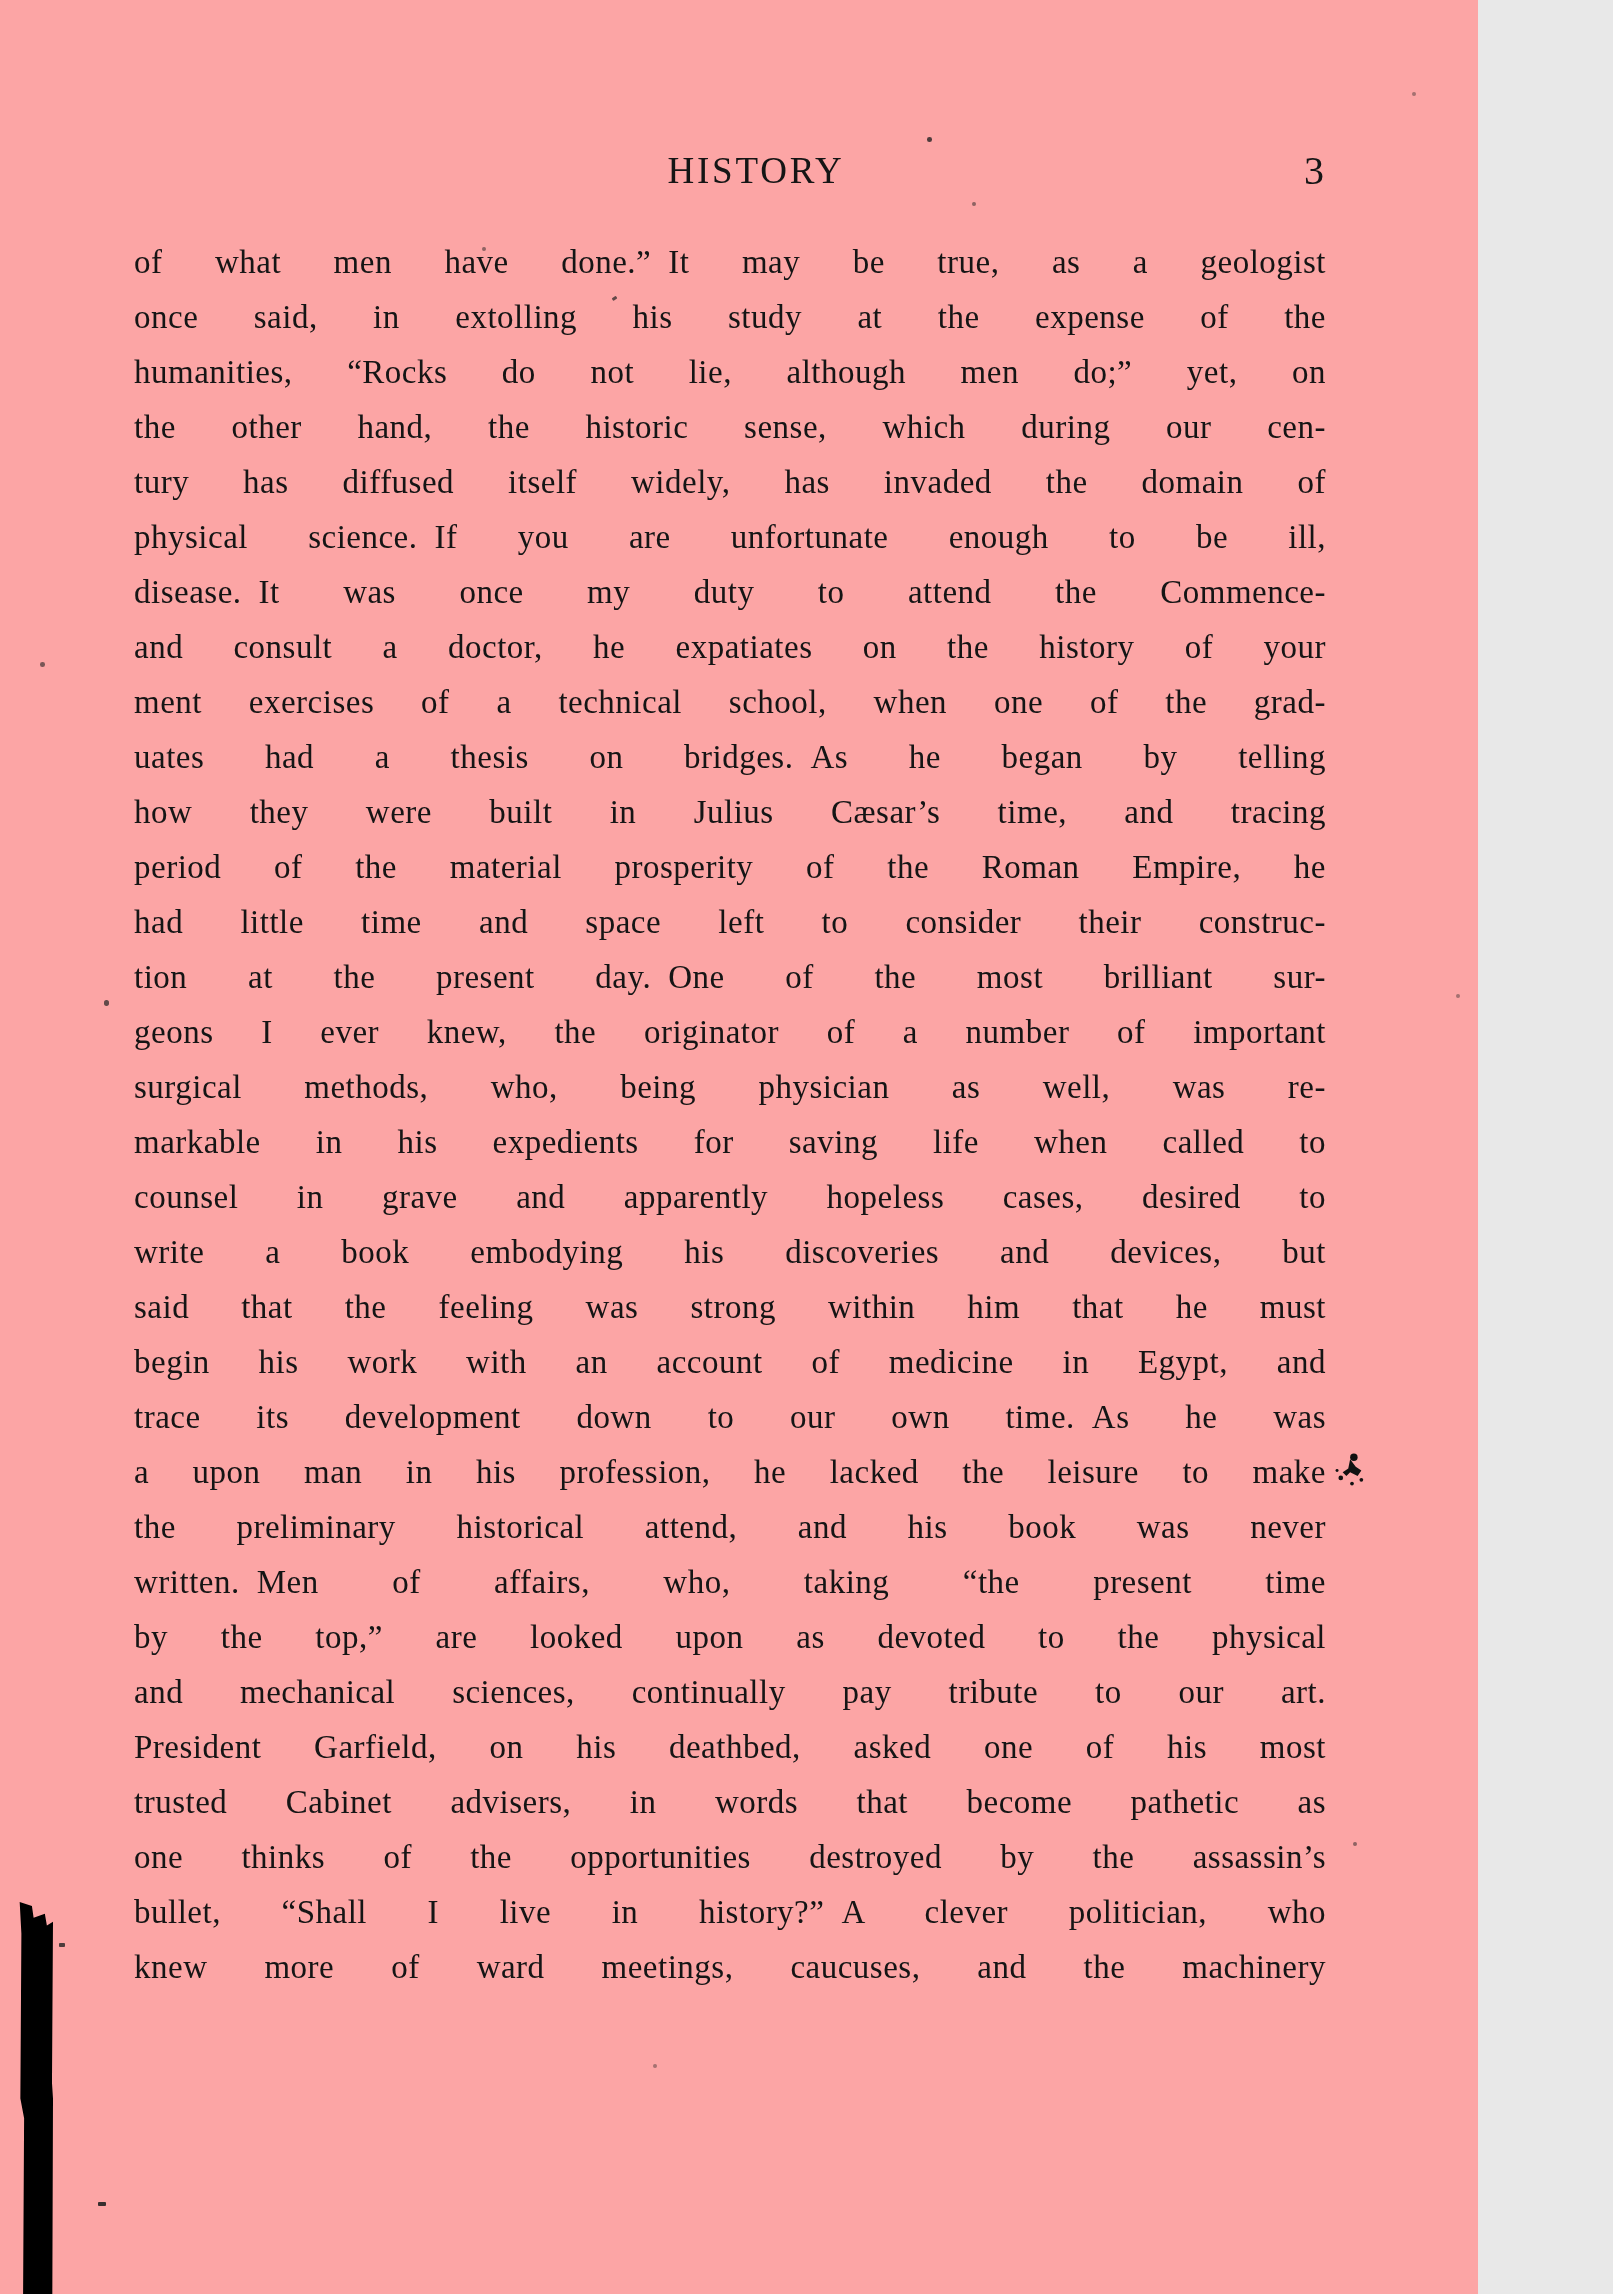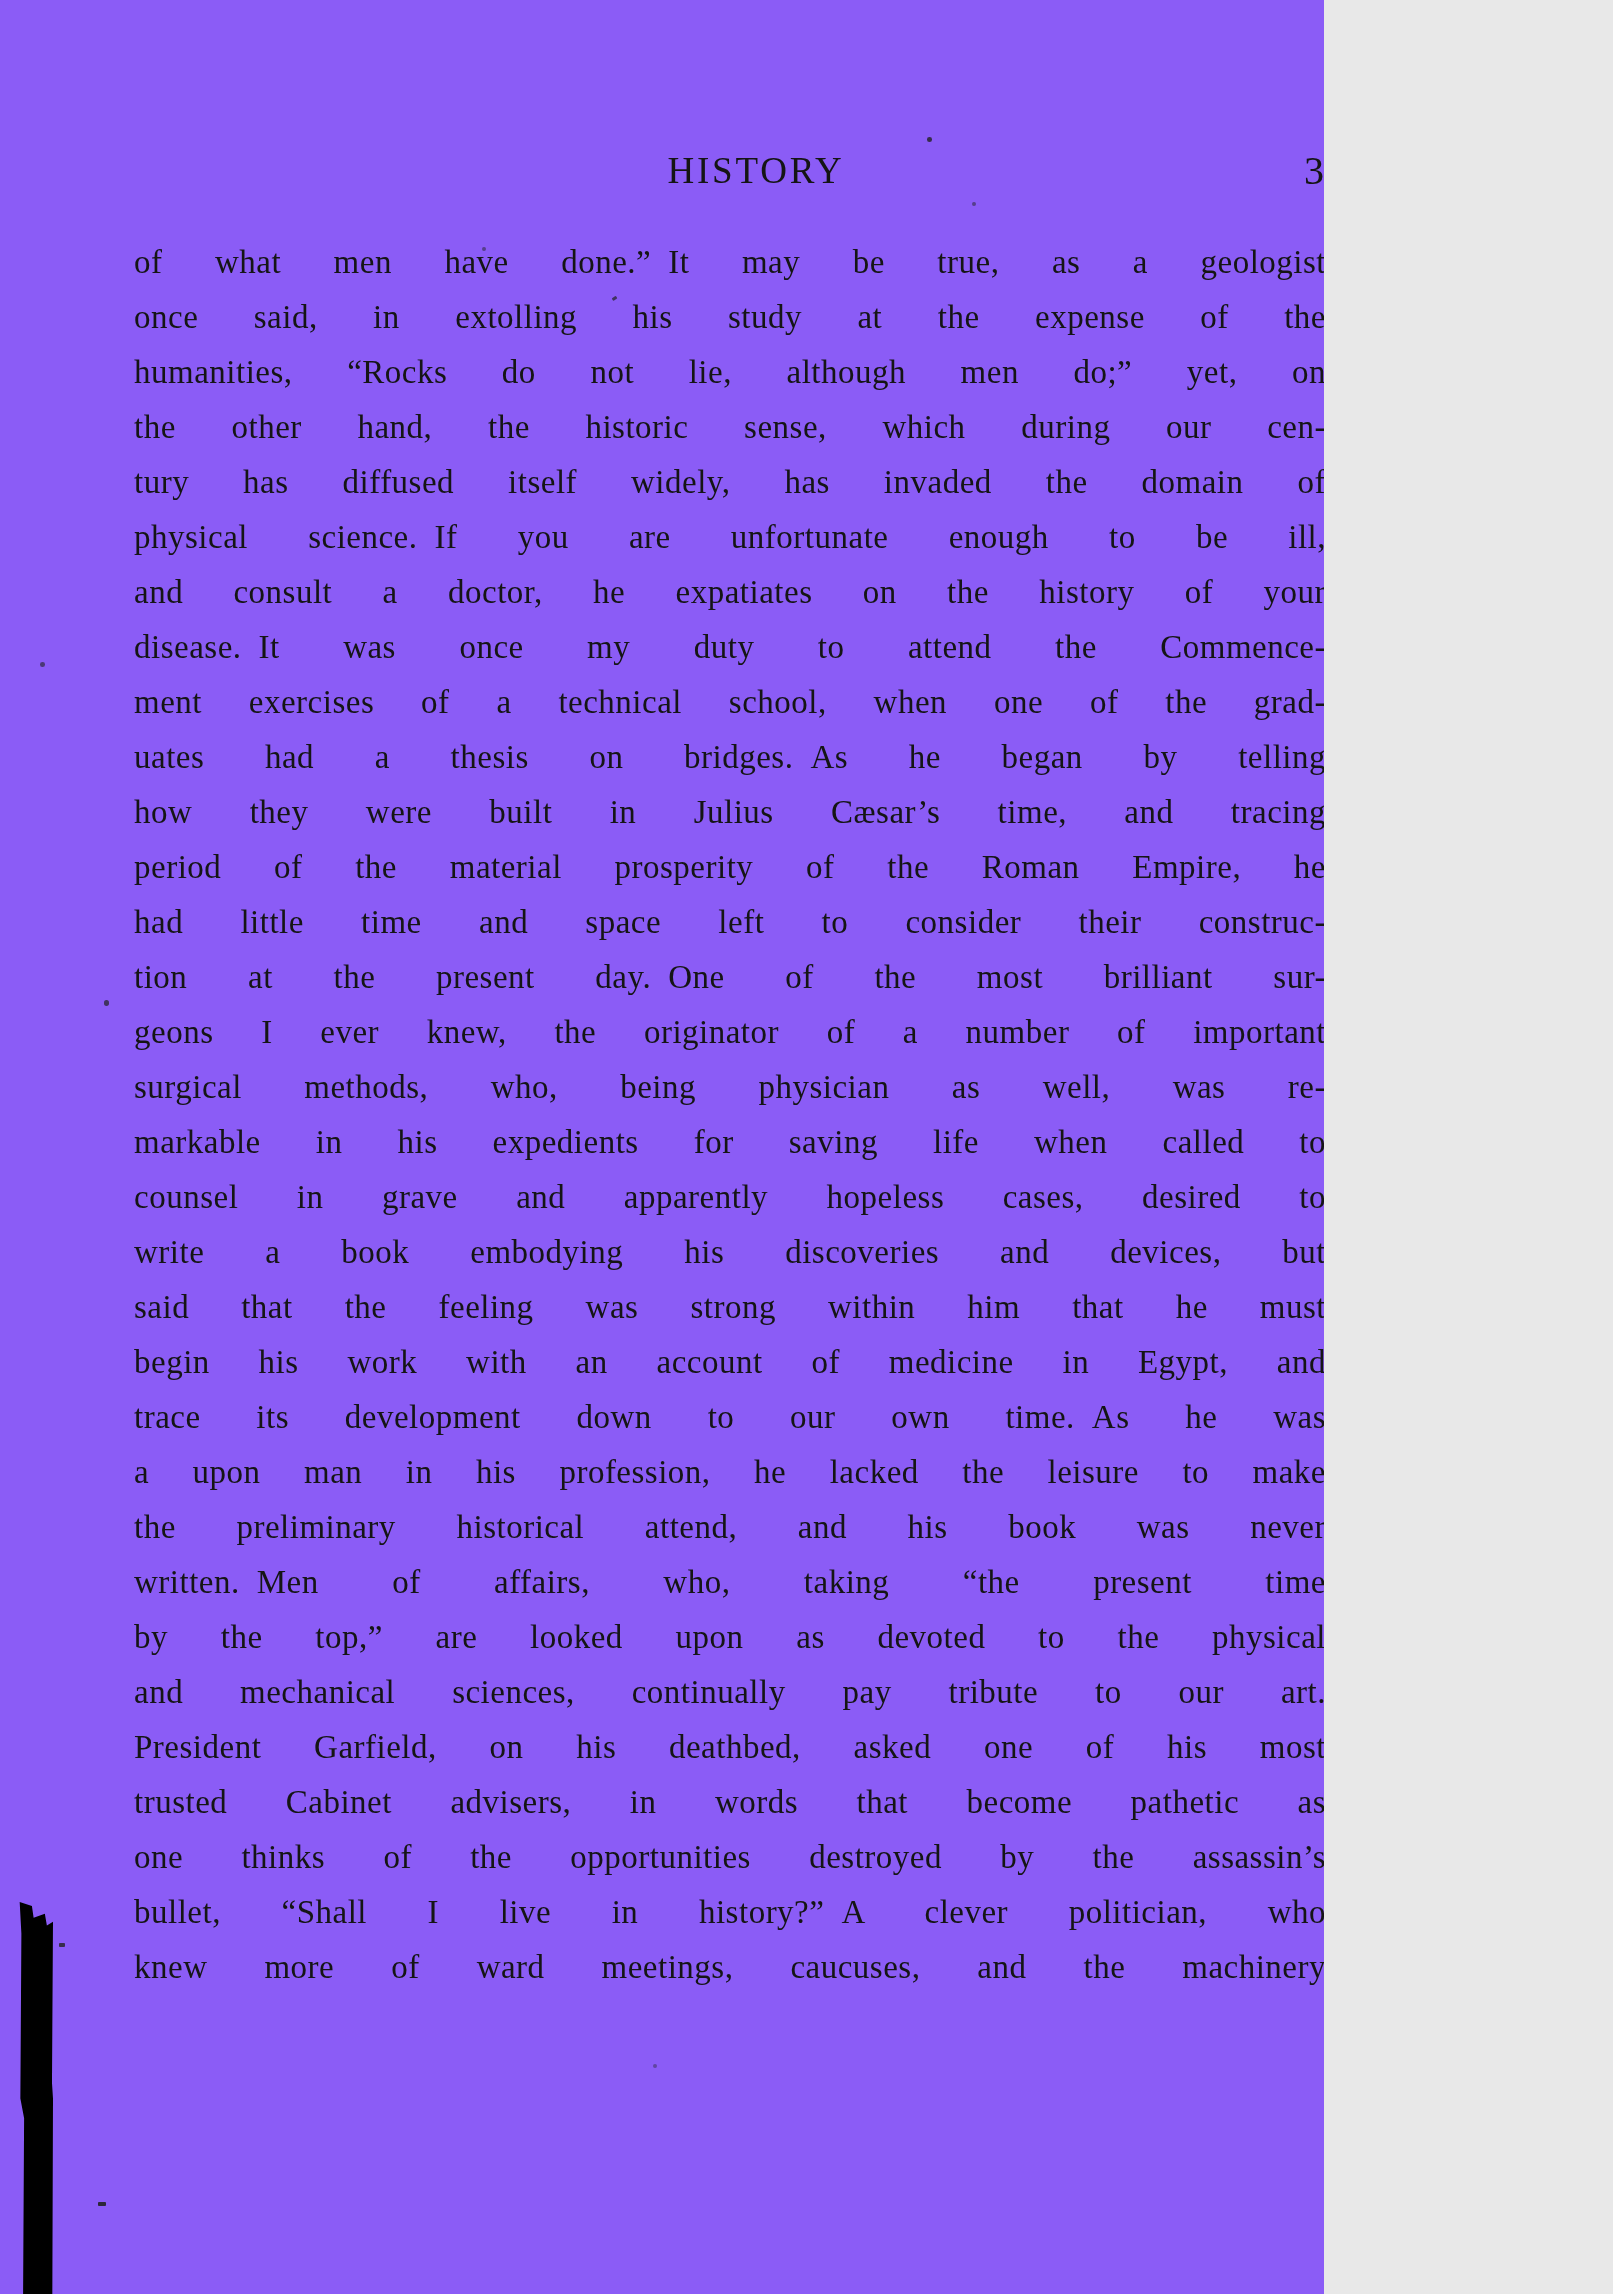--- a/index.html
+++ b/index.html
@@ -2,23 +2,23 @@
 <html style="font-size:15px"><head>
 <meta charset="utf-8">
 <style>
   html, body {
     margin: 0;
     padding: 0;
     background: #e8e8e8;
   }
   .page {
     position: relative;
-    width: 1324px;
+    width: 1478px;
     height: 2295px;
-    background: #8b5cf6;
+    background: #fca5a5;
     overflow: hidden;
     font-family: "Liberation Serif", "DejaVu Serif", serif;
     color: #151515;
   }
   
   .running-header {
     position: absolute;
     top: 149px;
     left: 134px;
     width: 1192px;
@@ -98,22 +98,22 @@
     <div class="page-number">3</div>
   </div>
 
   <div class="text-block">
       <div class="line">of what men have done.” It may be true, as a geologist</div>
       <div class="line">once said, in extolling his study at the expense of the</div>
       <div class="line">humanities, “Rocks do not lie, although men do;” yet, on</div>
       <div class="line">the other hand, the historic sense, which during our cen-</div>
       <div class="line">tury has diffused itself widely, has invaded the domain of</div>
       <div class="line">physical science. If you are unfortunate enough to be ill,</div>
+      <div class="line">disease. It was once my duty to attend the Commence-</div>
       <div class="line">and consult a doctor, he expatiates on the history of your</div>
-      <div class="line">disease. It was once my duty to attend the Commence-</div>
       <div class="line">ment exercises of a technical school, when one of the grad-</div>
       <div class="line">uates had a thesis on bridges. As he began by telling</div>
       <div class="line">how they were built in Julius Cæsar’s time, and tracing</div>
       <div class="line">period of the material prosperity of the Roman Empire, he</div>
       <div class="line">had little time and space left to consider their construc-</div>
       <div class="line">tion at the present day. One of the most brilliant sur-</div>
       <div class="line">geons I ever knew, the originator of a number of important</div>
       <div class="line">surgical methods, who, being physician as well, was re-</div>
       <div class="line">markable in his expedients for saving life when called to</div>
       <div class="line">counsel in grave and apparently hopeless cases, desired to</div>

